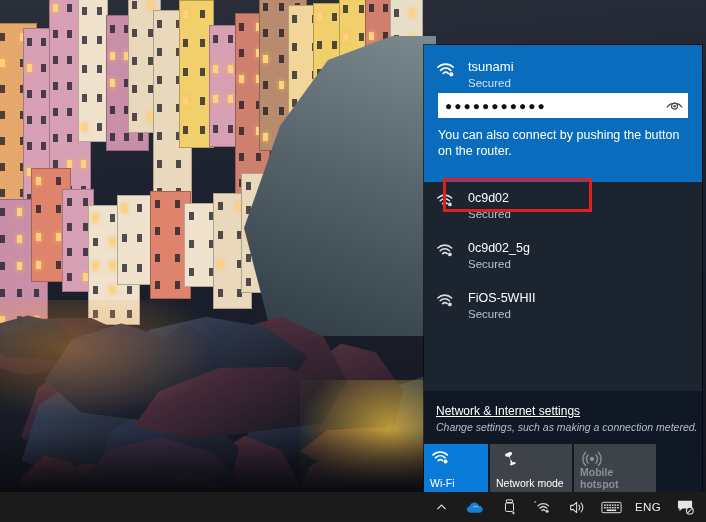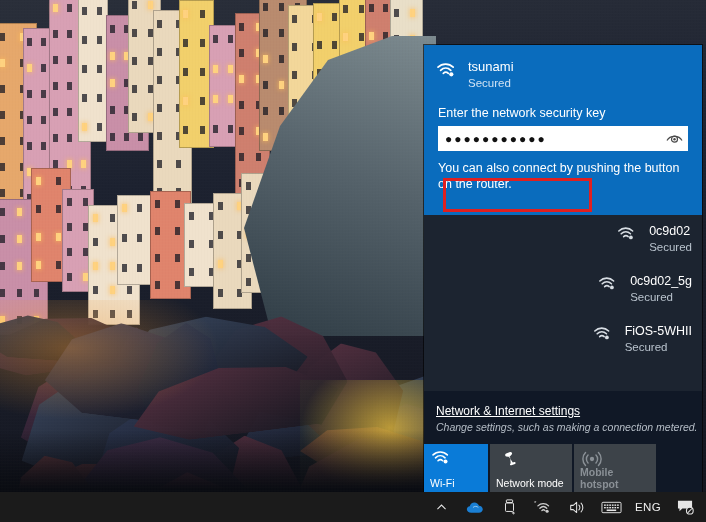--- a/index.html
+++ b/index.html
@@ -60,21 +60,21 @@
   .btn-row{display:flex;gap:6px;padding:11px 14px 0 14px;}
   .btn{flex:1;height:25px;background:#1b79c4;color:#fff;font-size:12.5px;
        display:flex;align-items:center;justify-content:center;cursor:pointer;
        border:1px solid #2f86cc;box-sizing:border-box;}
   
   .annot{position:absolute;left:443px;top:178px;width:149px;height:34px;
          border:3px solid #e02020;box-sizing:border-box;pointer-events:none;z-index:40;}
 
   
   .net-list{flex:1 1 auto;background:#1c2430;overflow:hidden;position:relative;}
-  .net-row{display:flex;align-items:flex-start;height:50px;padding:8px 10px 0 12px;box-sizing:border-box;cursor:pointer;justify-content:flex-end;}
+  .net-row{display:flex;align-items:flex-start;height:50px;padding:8px 10px 0 12px;box-sizing:border-box;cursor:pointer;}
   .net-row .net-name{font-size:12.5px;color:#ffffff;line-height:16px;}
   .net-row .net-sub{font-size:11.5px;color:#b9c3cd;line-height:15px;}
 
   
   .settings{background:#101826;padding:10px 0 9px 12px;flex:0 0 auto;}
   .settings-link{font-size:12px;color:#ffffff;text-decoration:underline;cursor:pointer;line-height:16px;display:inline-block;}
   .settings-sub{font-size:10.5px;color:#b6bec7;line-height:15px;margin-top:1px;font-style:italic;}
 
   
   .qa{display:flex;gap:2px;background:#101826;padding:0 0 0 0;flex:0 0 auto;}
@@ -563,21 +563,20 @@
             </g>
             <circle cx="15.3" cy="12.3" r="2.1" fill="#ffffff"></circle>
           </svg>
         </div>
         <div class="net-text">
           <div class="net-name">tsunami</div>
           <div class="net-sub">Secured</div>
         </div>
       </div>
 
-      <div class="prompt">Enter the network security key</div>
 
       <div class="pw-wrap">
         <input class="pw-input" type="text" readonly="" value="●●●●●●●●●●●" style="">
         <span class="pw-eye">
           <svg width="17" height="12" viewBox="0 0 17 12">
             <path d="M1 7.5 C4 2 13 2 16 7.5" fill="none" stroke="#4a4a4a" stroke-width="1.2"></path>
             <circle cx="8.5" cy="6.2" r="3.0" fill="none" stroke="#4a4a4a" stroke-width="1.2"></circle>
             <circle cx="8.5" cy="6.2" r="1.2" fill="#4a4a4a"></circle>
           </svg>
         </span>

